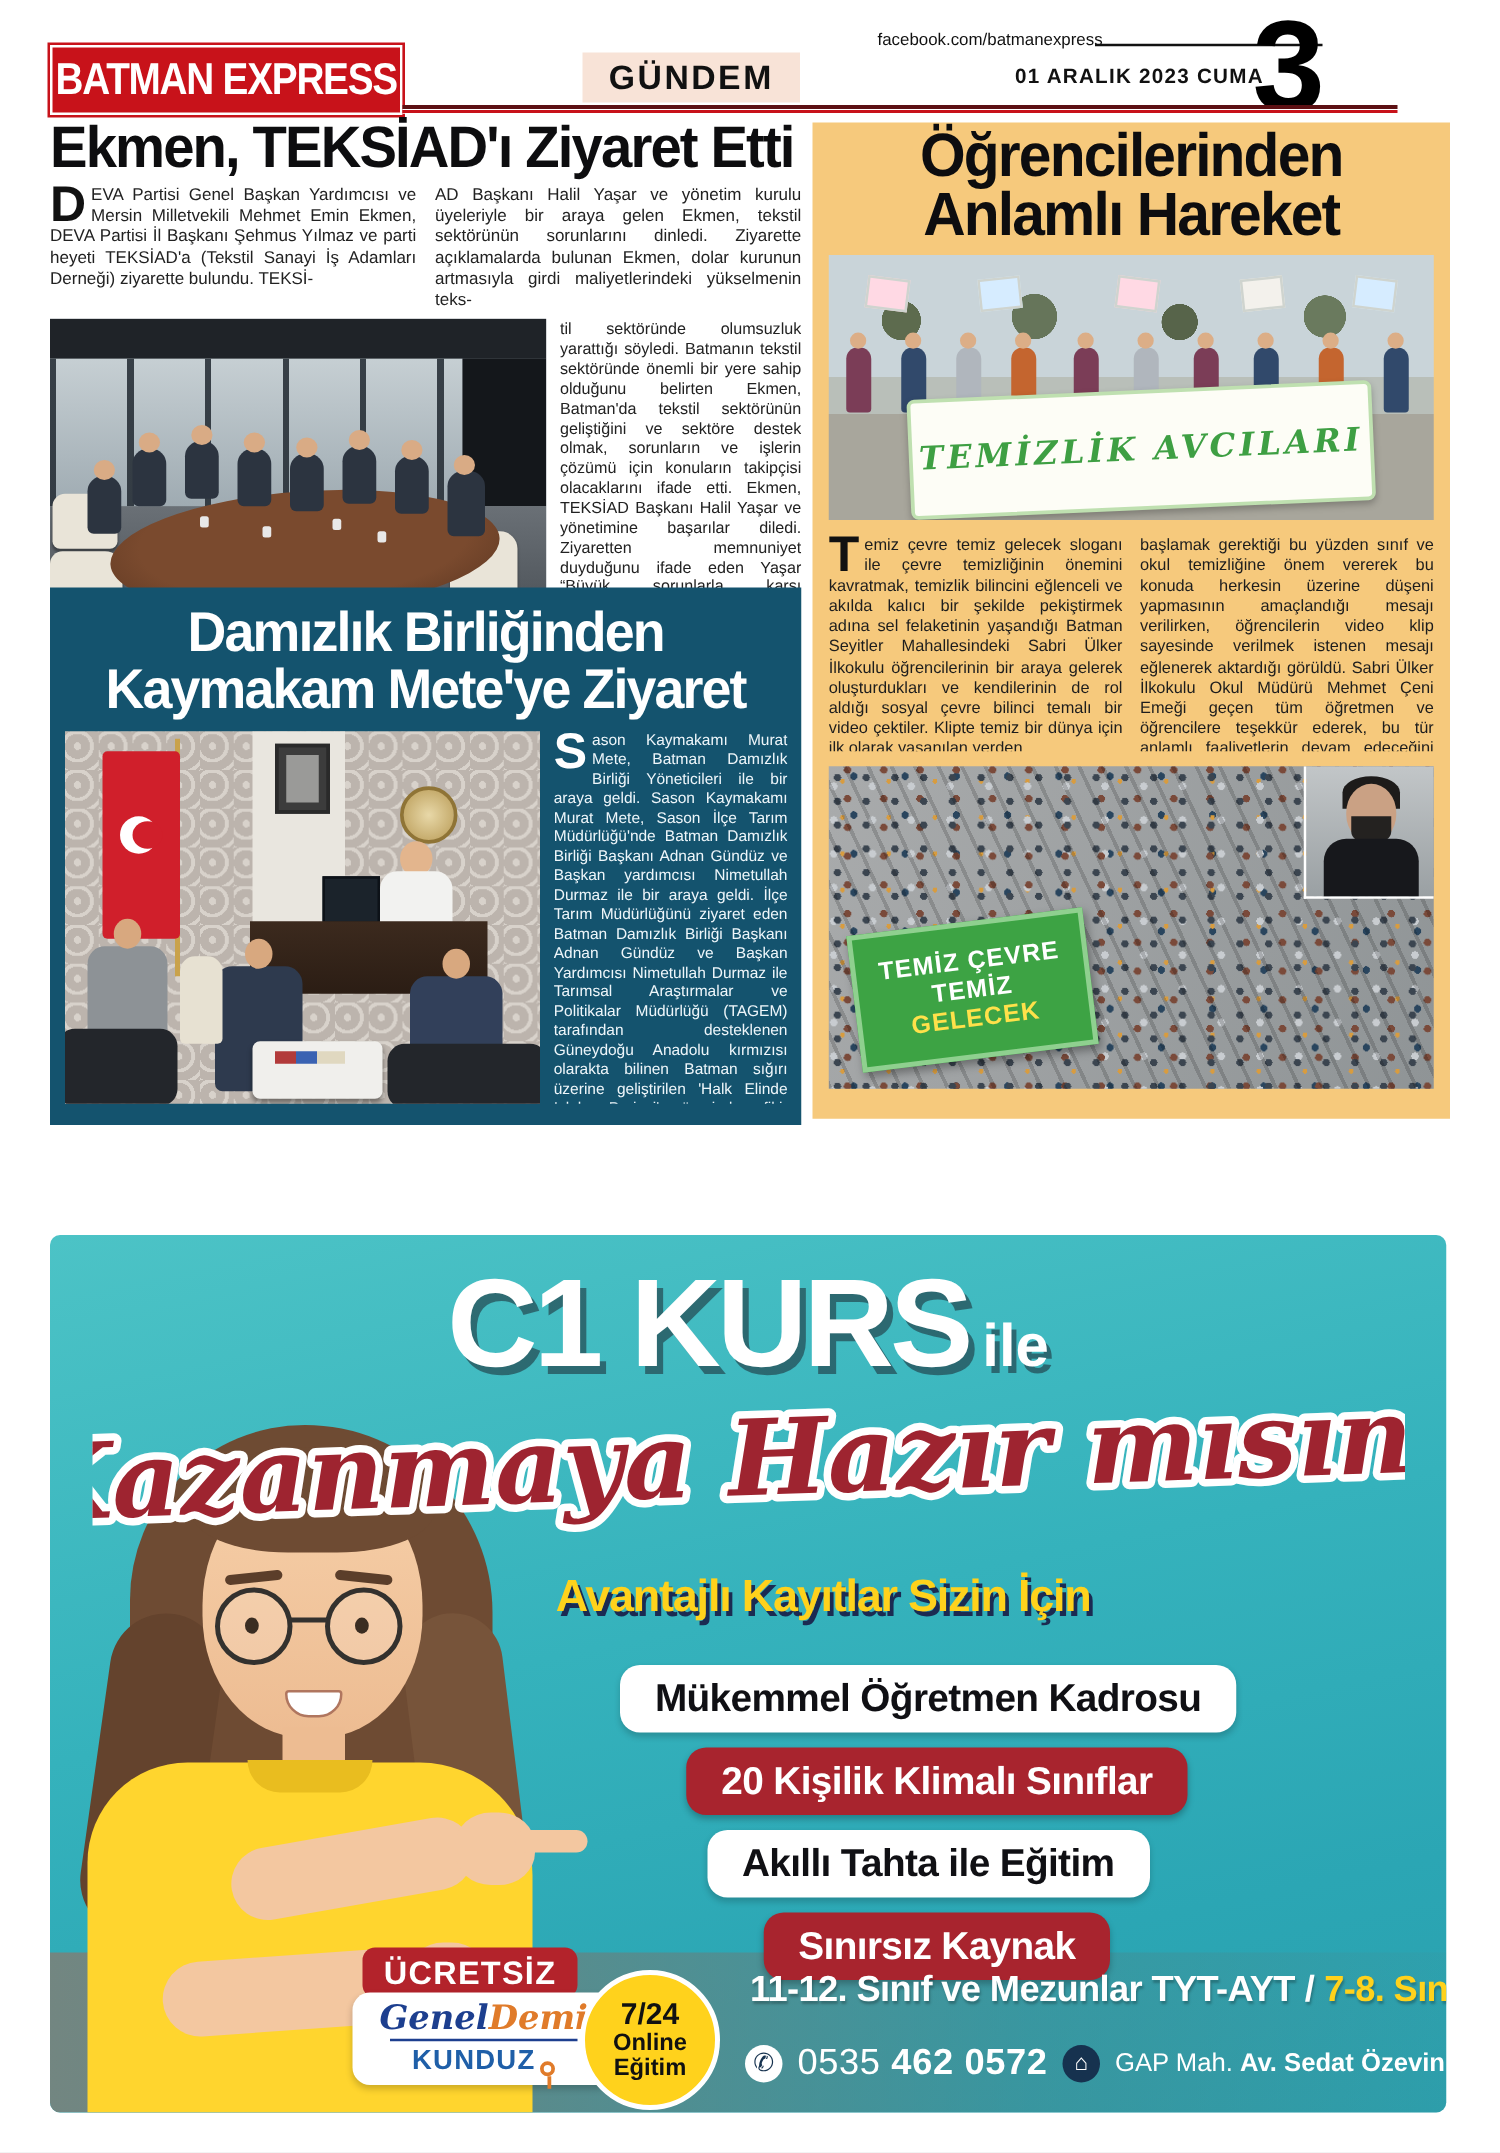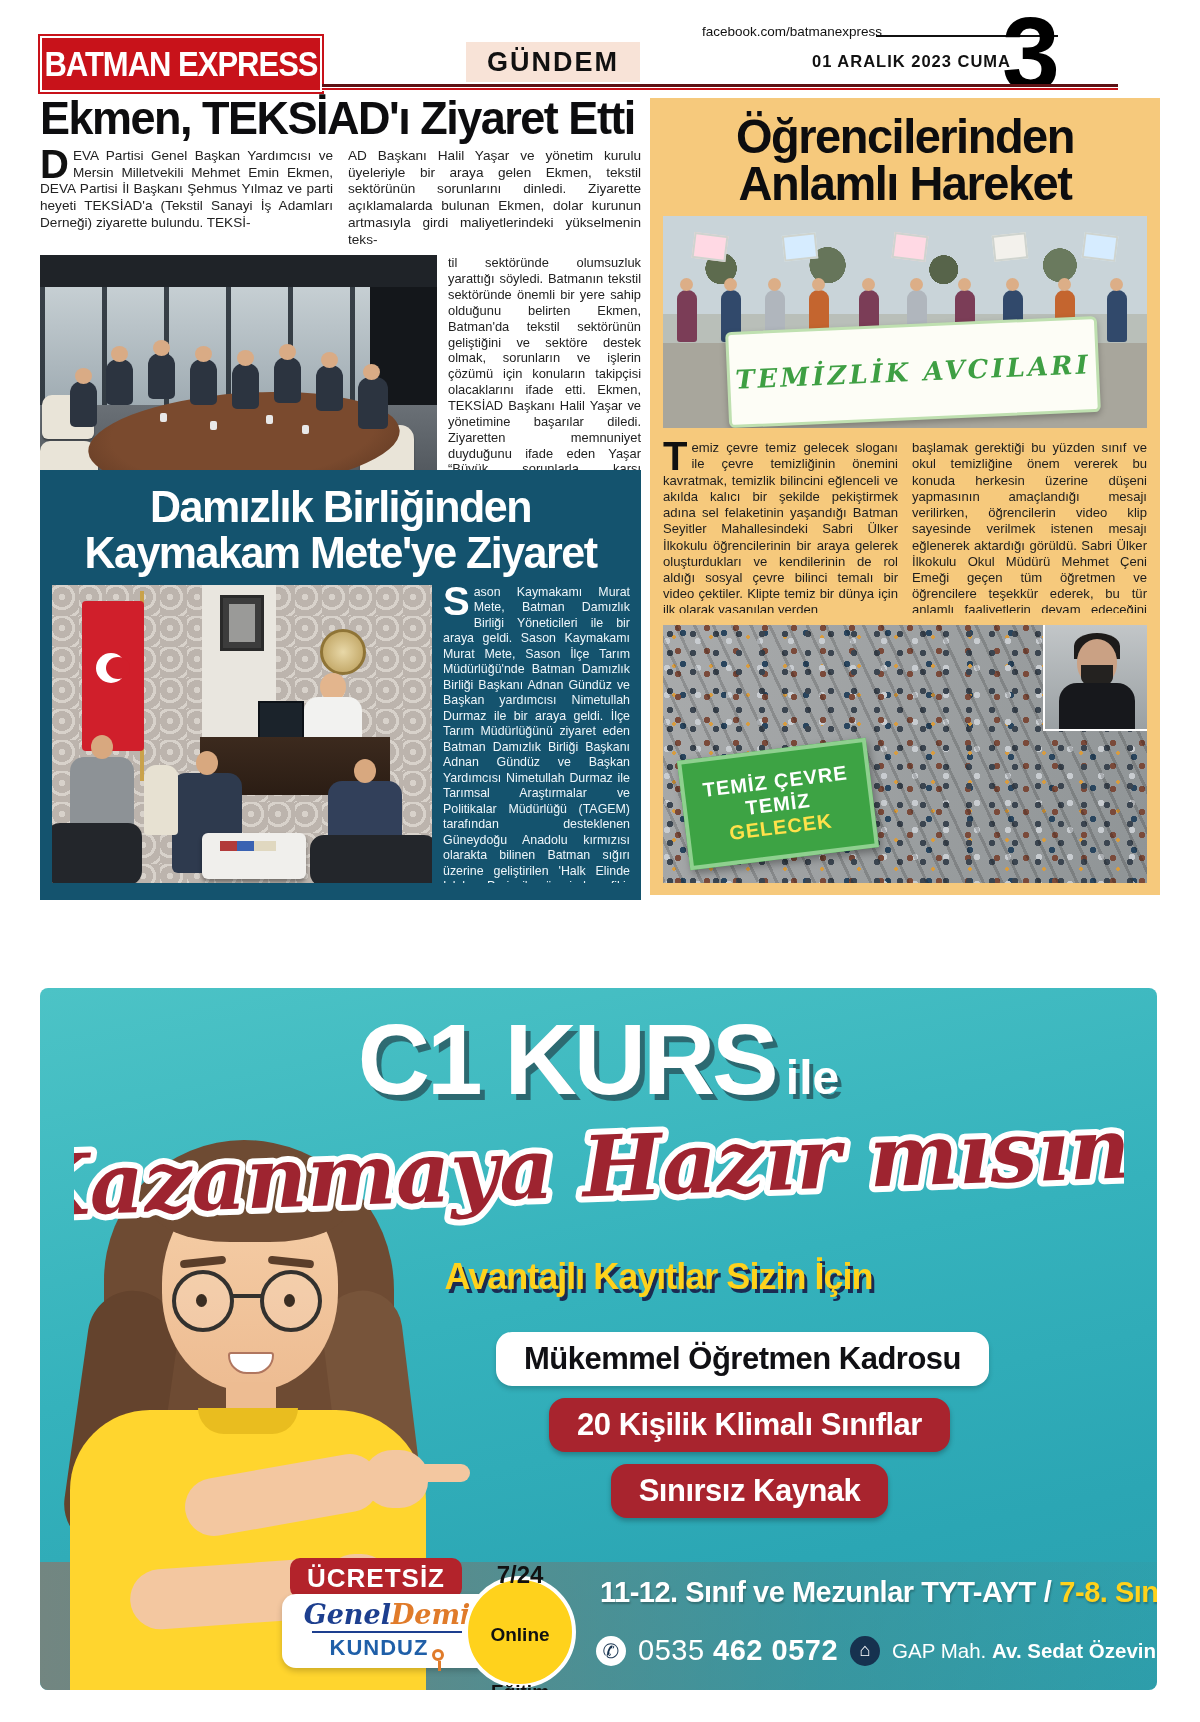--- a/index.html
+++ b/index.html
@@ -41,21 +41,21 @@
   .p1-wall{position:absolute;left:330px;top:32px;right:0;height:118px;background:#14171b;}
   .p1-floor{position:absolute;left:0;top:150px;right:0;bottom:0;background:linear-gradient(#6a7076,#4c5258);}
   .p1-table{position:absolute;left:48px;top:138px;width:312px;height:96px;background:
       radial-gradient(ellipse at 50% 40%,#7a4a2e 0 60%,#57331f 100%);border-radius:50%;transform:rotate(-4deg);}
   .p1-chair{position:absolute;background:#e9e4d8;border-radius:10px 14px 6px 6px;box-shadow:0 2px 2px rgba(0,0,0,.35);}
   .p1-person{position:absolute;width:27px;height:46px;background:#2c3440;border-radius:12px 12px 5px 5px;}
   .p1-person::before{content:"";position:absolute;left:5px;top:-13px;width:17px;height:16px;border-radius:50%;background:#d9ab85;}
   .p1-cup{position:absolute;width:7px;height:9px;background:#e8e8e8;border-radius:2px;}
 
   
-  .a2{position:absolute;left:650px;top:98px;width:510px;height:797px;background:#f6c97c;padding:14px 13px;box-sizing:border-box;}
+  .a2{position:absolute;left:650px;top:98px;width:510px;height:797px;background:#f6c97c;padding:2px 13px;box-sizing:border-box;}
   .a2 .headline{font-size:47px;line-height:0.98;text-align:center;transform-origin:center top;}
   .a2-cols{display:flex;gap:14px;margin-top:12px;}
   .a2-cols p{width:235px;height:173px;overflow:hidden;margin:0;font-size:13.1px;line-height:1.24;text-align:justify;color:#1d1d1d;}
 
   
   .photo2{position:relative;width:484px;height:212px;overflow:hidden;background:linear-gradient(#c9d4d9 0 46%,#b9bfb9 46% 60%,#a8a69c 60%);margin-top:12px;}
   .p2-trees{position:absolute;left:0;top:14px;width:100%;height:64px;
       background:radial-gradient(circle 26px at 12% 60%,#5d6b4e 60%,transparent 61%),
                  radial-gradient(circle 30px at 34% 55%,#66755a 60%,transparent 61%),
                  radial-gradient(circle 24px at 58% 62%,#57644a 60%,transparent 61%),
@@ -171,21 +171,21 @@
              display:flex;align-items:center;justify-content:center;color:#fff;font-weight:800;font-size:26px;letter-spacing:1px;}
   .brand-badge{position:absolute;left:242px;top:606px;width:210px;height:74px;background:#fff;border-radius:14px;z-index:5;
                display:flex;flex-direction:column;align-items:center;justify-content:center;box-shadow:0 3px 6px rgba(0,0,0,.2);}
   .brand-line1{font-family:"DejaVu Serif",serif;font-style:italic;font-weight:bold;font-size:27px;line-height:1;}
   .brand-line1 .p1{color:#1d3f8f;} .brand-line1 .p2{color:#e07b2a;}
   .brand-rule{width:150px;height:2px;background:#1d3f8f;margin:3px 0 2px;}
   .brand-line2{color:#1f5fa8;font-weight:800;font-size:22px;letter-spacing:1px;display:flex;align-items:flex-end;gap:4px;}
   .key-icon{display:inline-block;width:12px;height:12px;border:3px solid #e07b2a;border-radius:50%;position:relative;}
   .key-icon::after{content:"";position:absolute;left:3px;top:9px;width:3px;height:10px;background:#e07b2a;}
   .online-circle{position:absolute;left:424px;top:588px;width:112px;height:112px;border-radius:50%;background:#ffd21c;border:4px solid #fff;z-index:6;
-                 display:flex;flex-direction:column;align-items:center;justify-content:center;color:#111;font-weight:800;line-height:1.05;gap:37px;}
+                 display:flex;flex-direction:column;align-items:center;justify-content:center;color:#111;font-weight:800;line-height:1.05;}
   .online-circle .t1{font-size:24px;} .online-circle .t2{font-size:19px;} .online-circle .t3{font-size:19px;}
 
   
   .programs{position:absolute;left:560px;top:588px;z-index:5;font-weight:800;font-size:29px;letter-spacing:-0.5px;color:#fff;white-space:nowrap;text-shadow:1px 2px 2px rgba(0,0,0,.25);}
   .programs .yellow{color:#ffd21c;}
   .programs .sep{margin:0 8px;}
   .contact{position:absolute;left:556px;top:646px;z-index:5;display:flex;align-items:center;gap:12px;color:#fff;white-space:nowrap;}
   .c-icon{width:30px;height:30px;border-radius:50%;display:inline-flex;align-items:center;justify-content:center;flex:none;}
   .c-icon.phone{background:#fff;color:#16324f;font-size:20px;}
   .c-icon.home{background:#16324f;color:#fff;font-size:18px;}
@@ -329,20 +329,21 @@
       <svg width="1050" height="150" viewBox="0 0 1050 150" data-interactable="false">
         <text x="525" y="100" text-anchor="middle" font-family="DejaVu Serif, serif" font-style="italic" font-weight="bold" font-size="84" fill="#9e2430" stroke="#ffffff" stroke-width="12" paint-order="stroke" stroke-linejoin="round" transform="rotate(-2 525 100)" data-interactable="false">Kazanmaya Hazır mısın?</text>
       </svg>
     </div>
 
     <div class="ad-sub" data-interactable="false">Avantajlı Kayıtlar Sizin İçin</div>
 
     <div class="features" data-interactable="false">
       <div class="bar bar-white" data-interactable="false">Mükemmel Öğretmen Kadrosu</div>
       <div class="bar bar-red" data-interactable="false">20 Kişilik Klimalı Sınıflar</div>
+      <div class="bar bar-white" data-interactable="false">Akıllı Tahta ile Eğitim</div>
       <div class="bar bar-red" data-interactable="false">Sınırsız Kaynak</div>
     </div>
 
     <div class="woman" data-interactable="false">
       <div class="w-hair" data-interactable="false"></div>
       <div class="w-face" data-interactable="false"></div>
       <div class="w-fringe" data-interactable="false"></div>
       <div class="w-brow l" data-interactable="false"></div>
       <div class="w-brow r" data-interactable="false"></div>
       <div class="w-glass l" data-interactable="false"></div>

